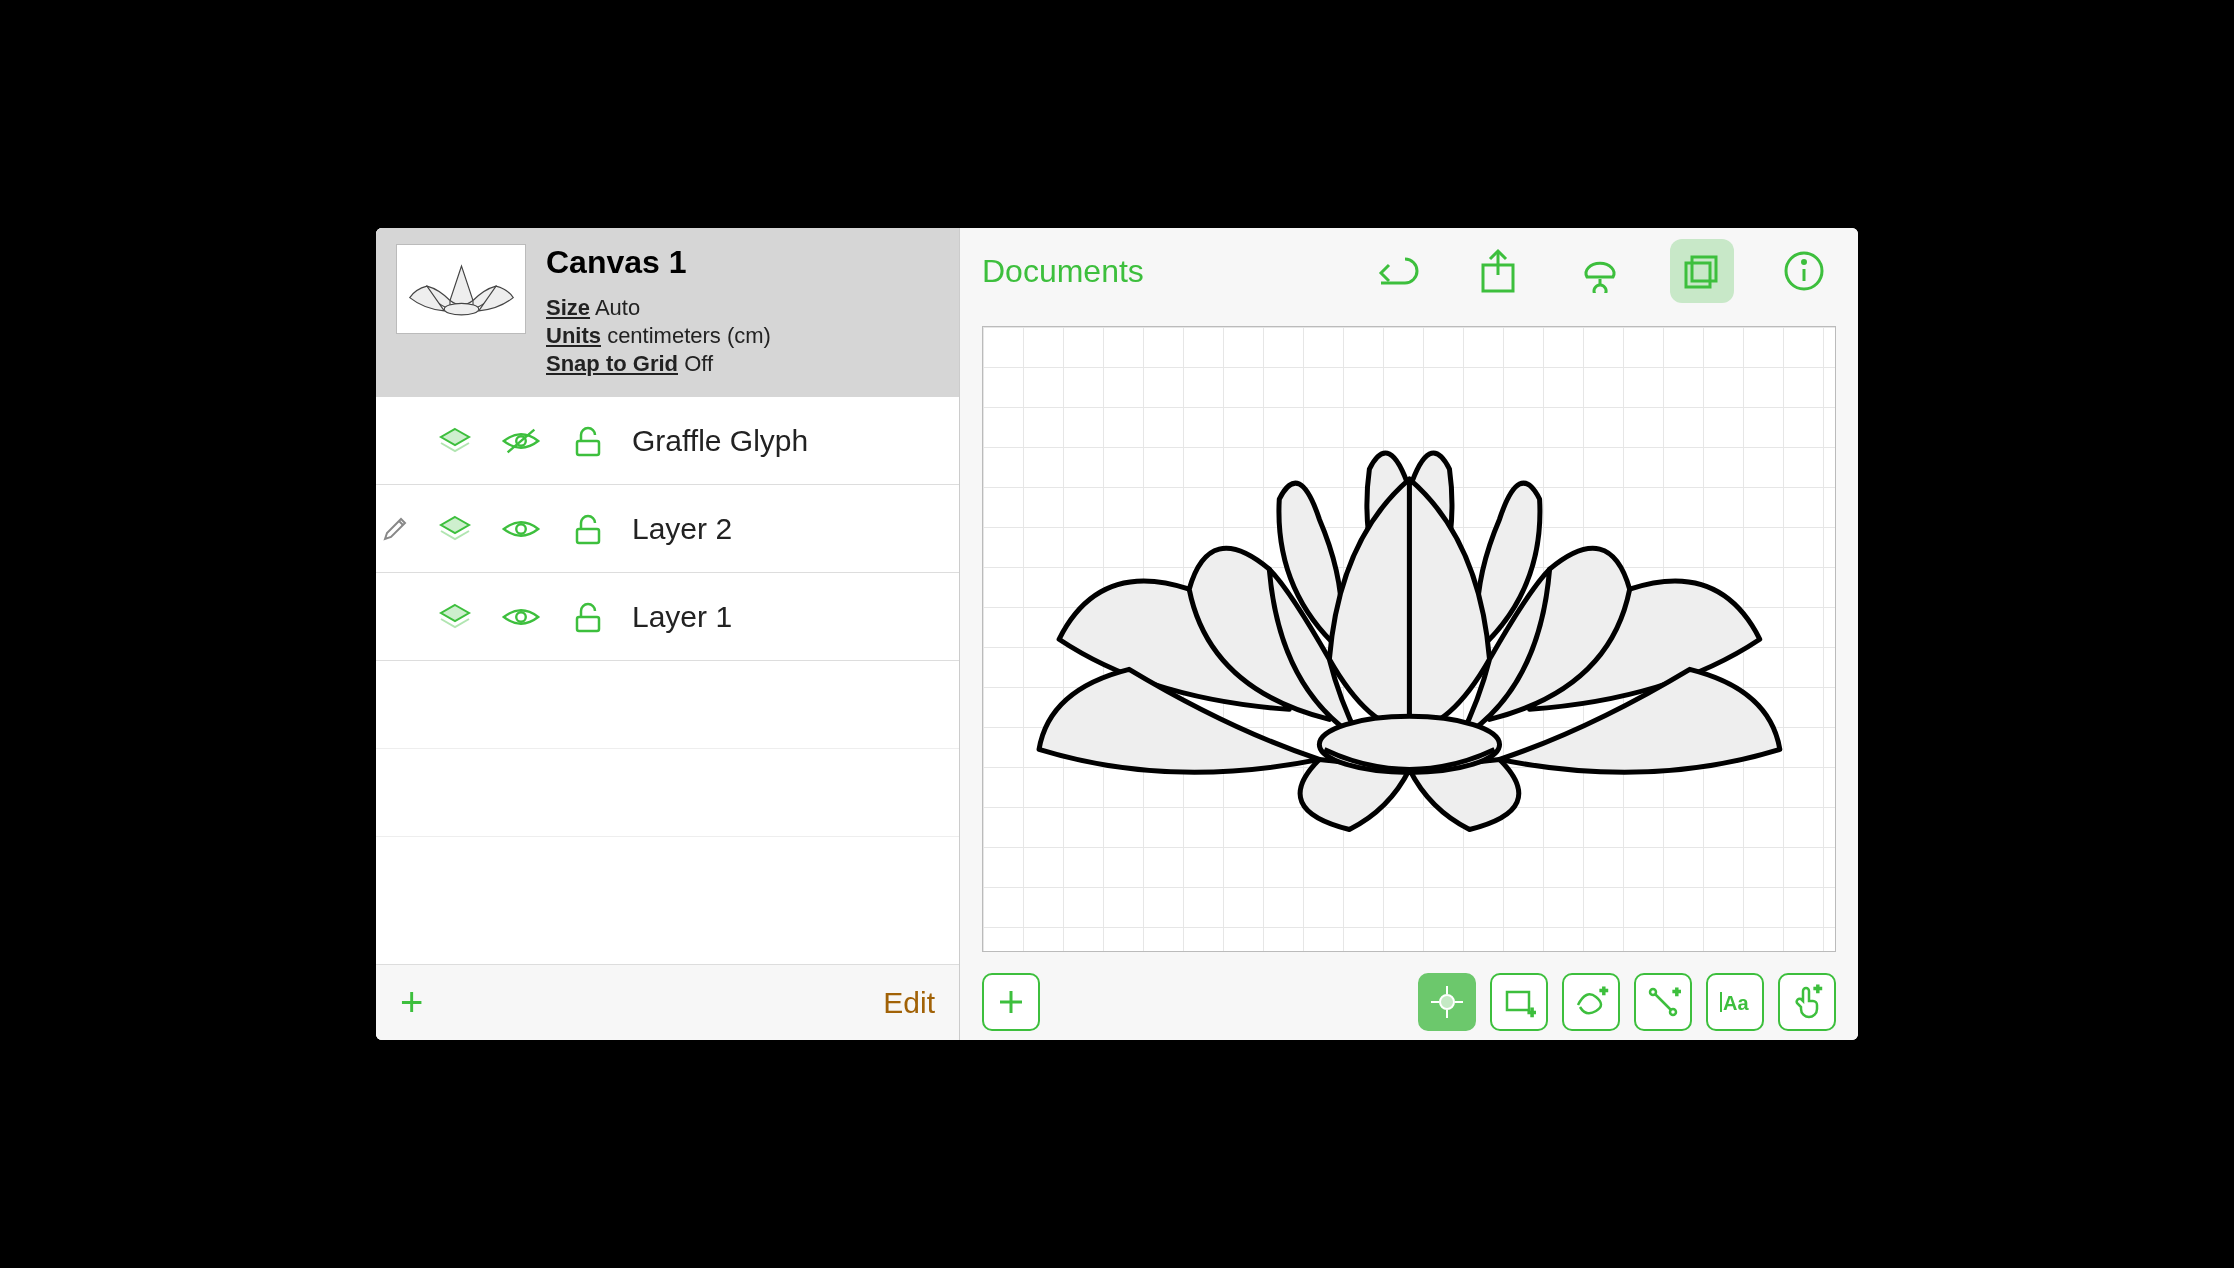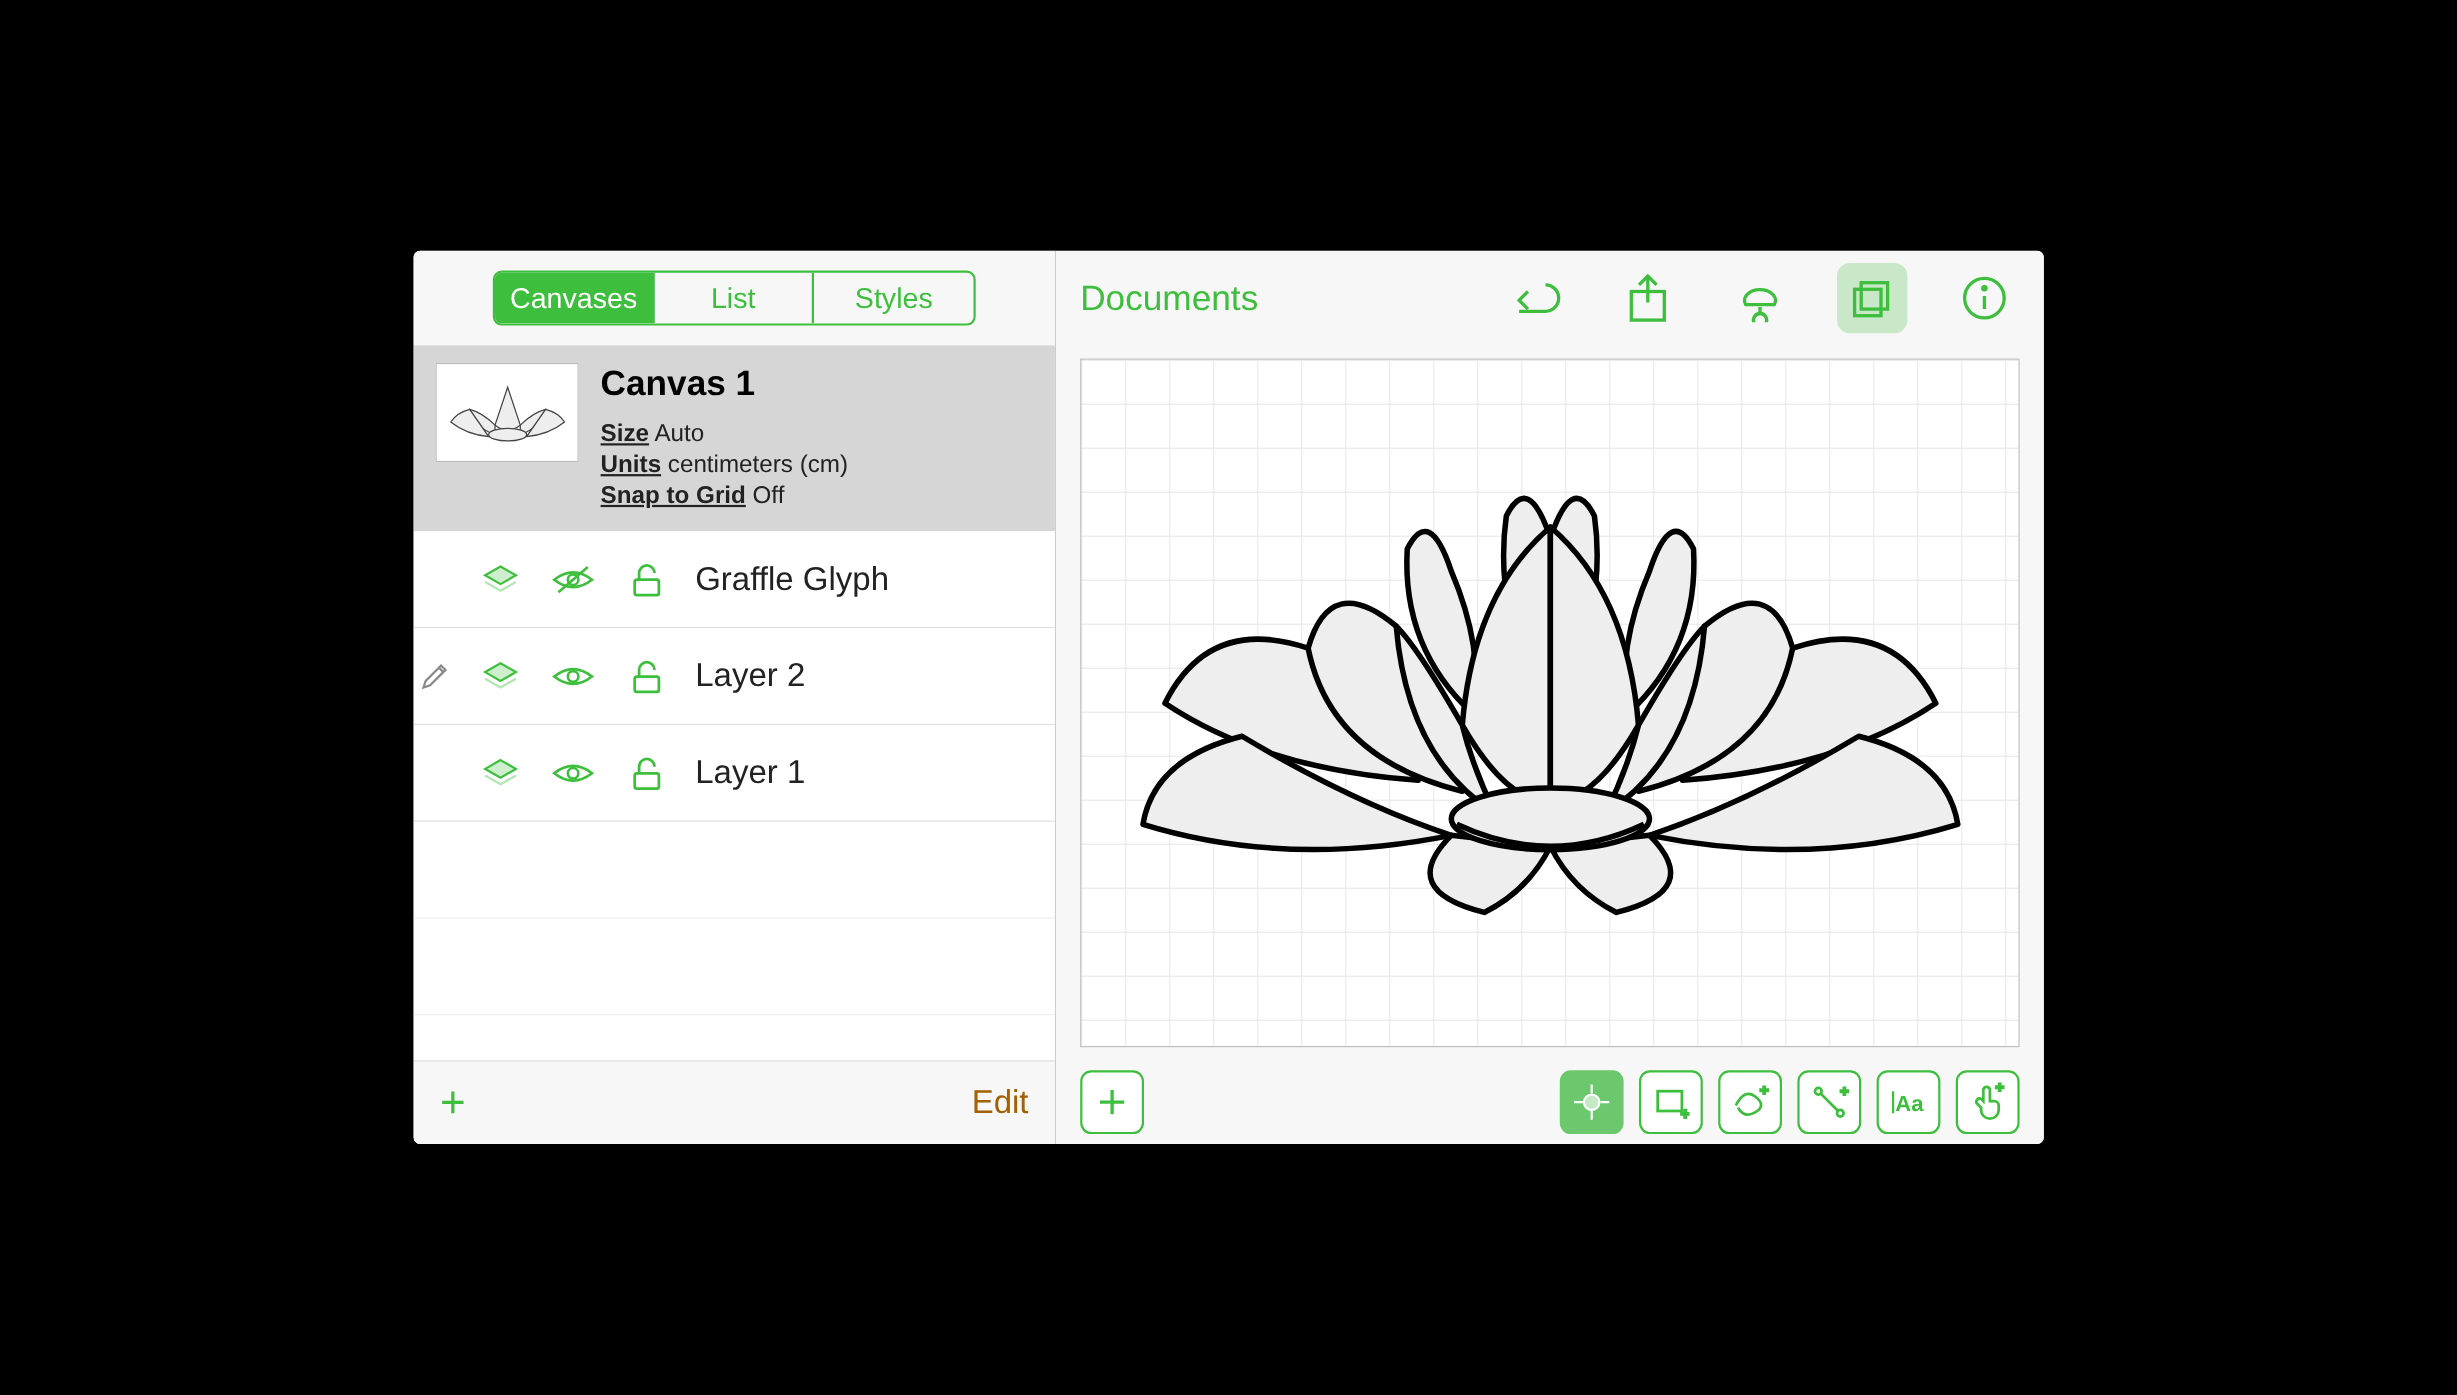--- a/index.html
+++ b/index.html
@@ -160,27 +160,20 @@
 .tool-btn.active { background: #6cc86c; border-color: #6cc86c; }
 .footer-spacer { flex: 1; }
 svg { display: block; }
 </style>
 </head>
 <body>
 
 <div class="app">
 
   <div class="sidebar">
-    <div class="sidebar-header">
-      <div class="seg-control">
-        <div class="seg-item active">Canvases</div>
-        <div class="seg-item">List</div>
-        <div class="seg-item">Styles</div>
-      </div>
-    </div>
 
     <div class="canvas-card">
       <div class="canvas-thumb">
         <svg viewBox="0 0 200 120">
           <g fill="#eee" stroke="#444" stroke-width="2">
             <path d="M100 20 Q90 50 80 80 Q100 95 120 80 Q110 50 100 20 Z"></path>
             <path d="M80 80 Q60 60 40 55 Q50 85 80 95 Z"></path>
             <path d="M120 80 Q140 60 160 55 Q150 85 120 95 Z"></path>
             <path d="M40 55 Q20 60 10 75 Q35 95 70 98 Z"></path>
             <path d="M160 55 Q180 60 190 75 Q165 95 130 98 Z"></path>

